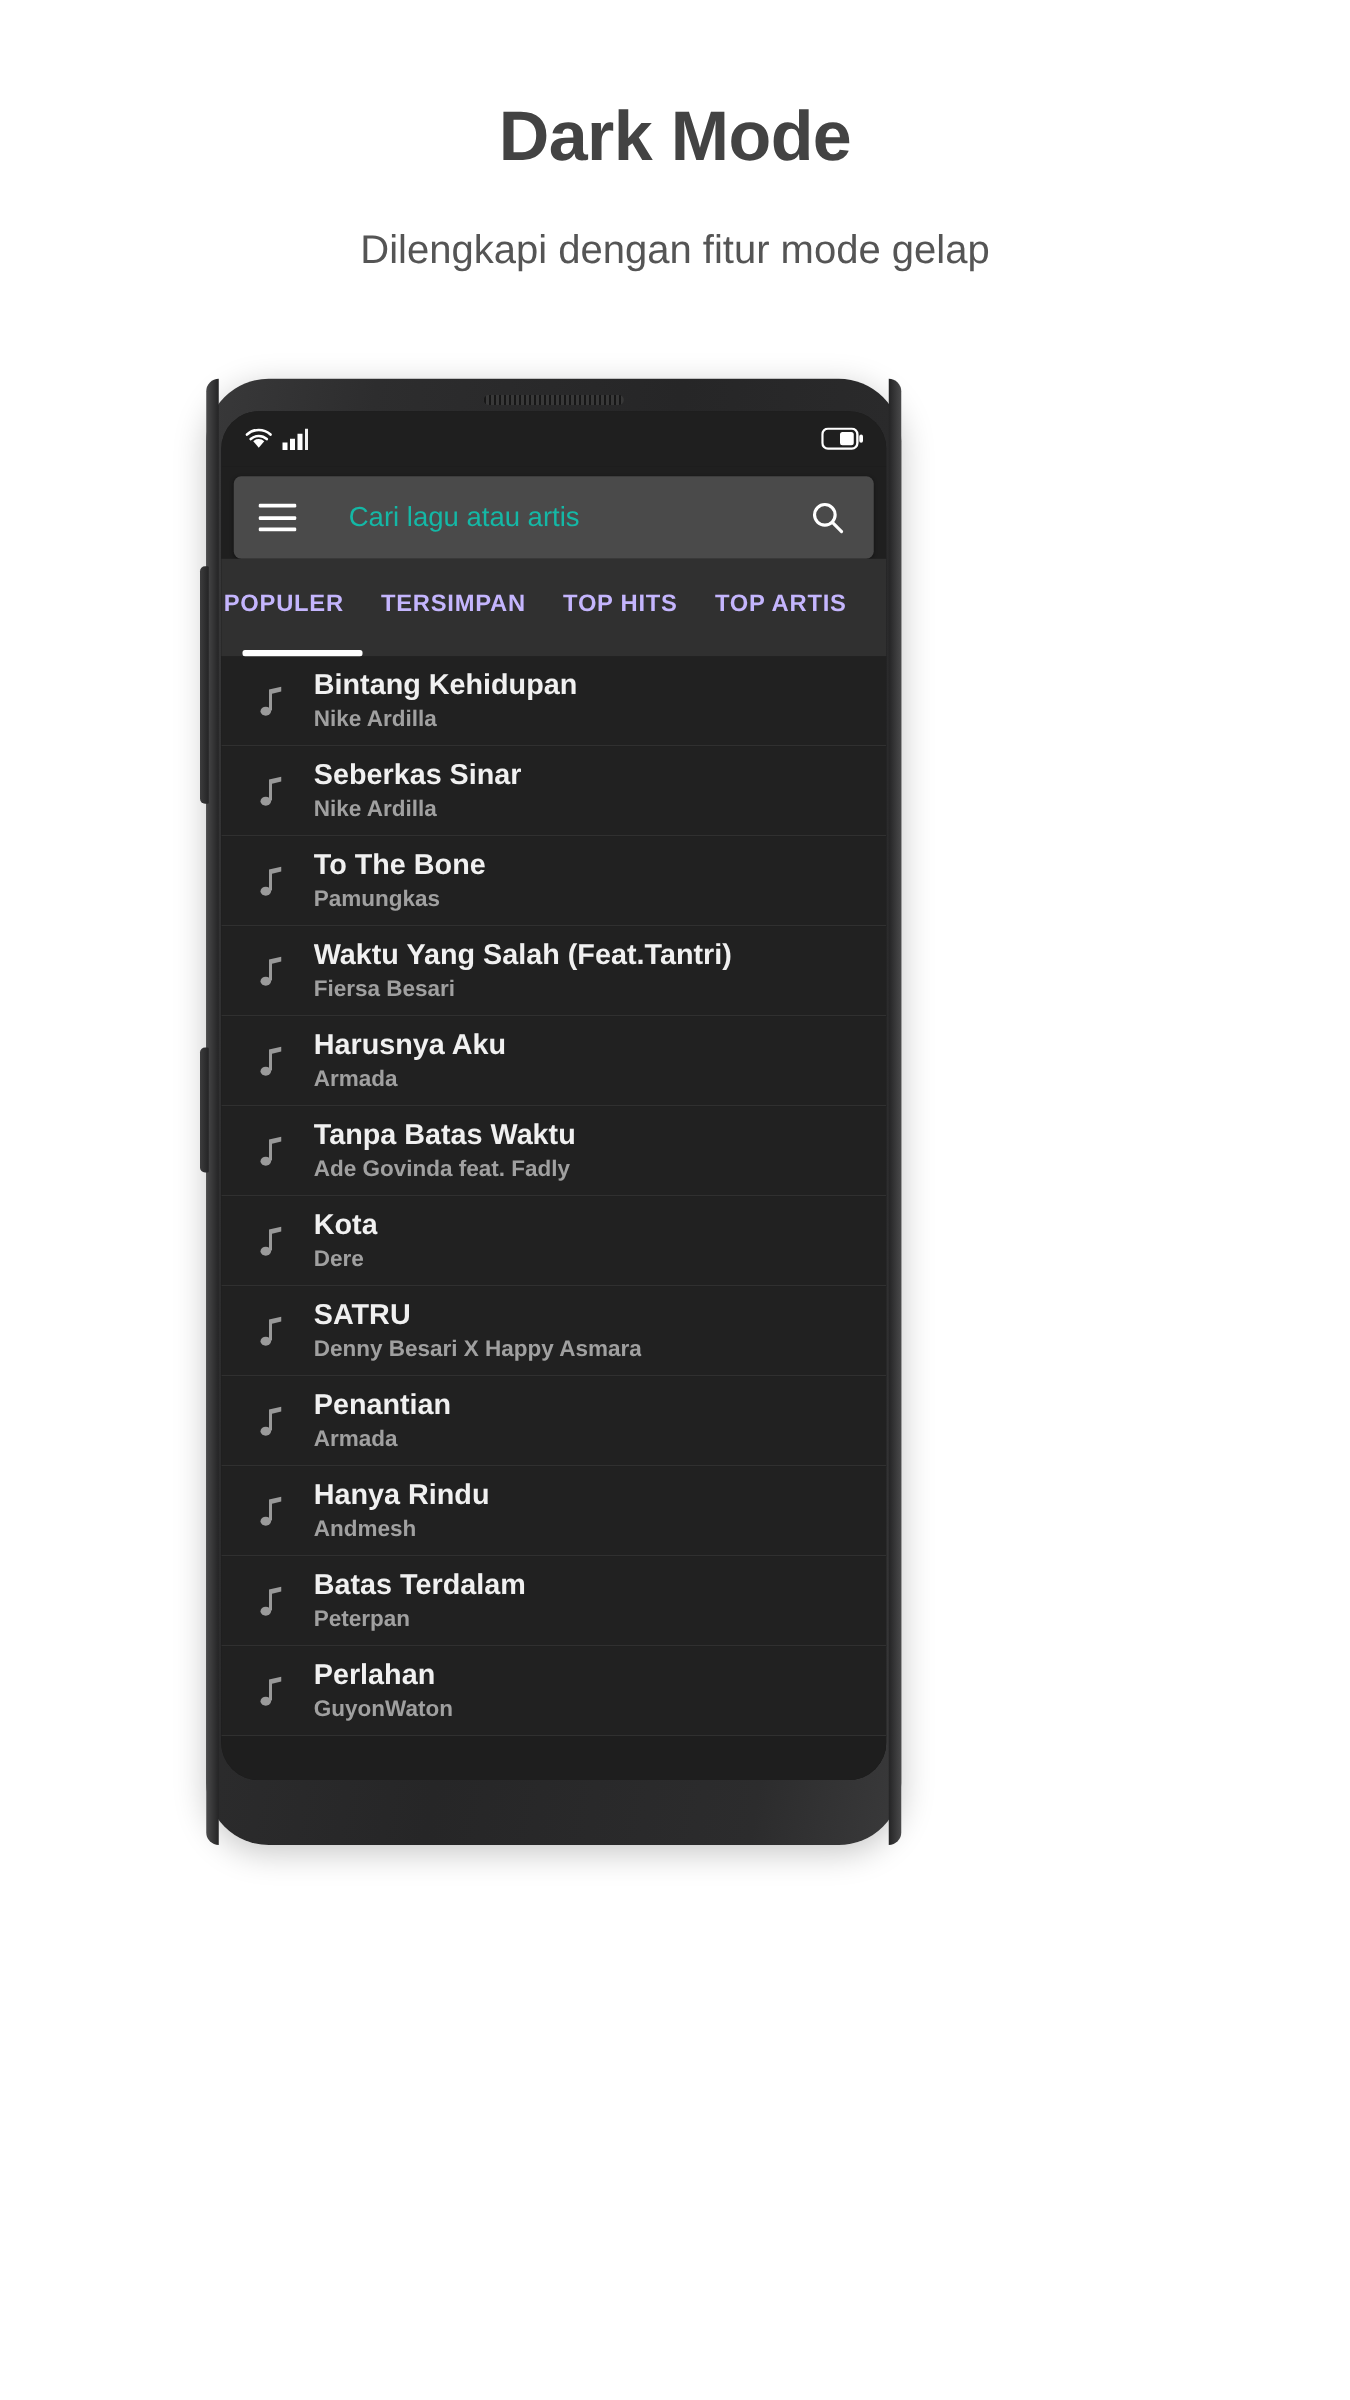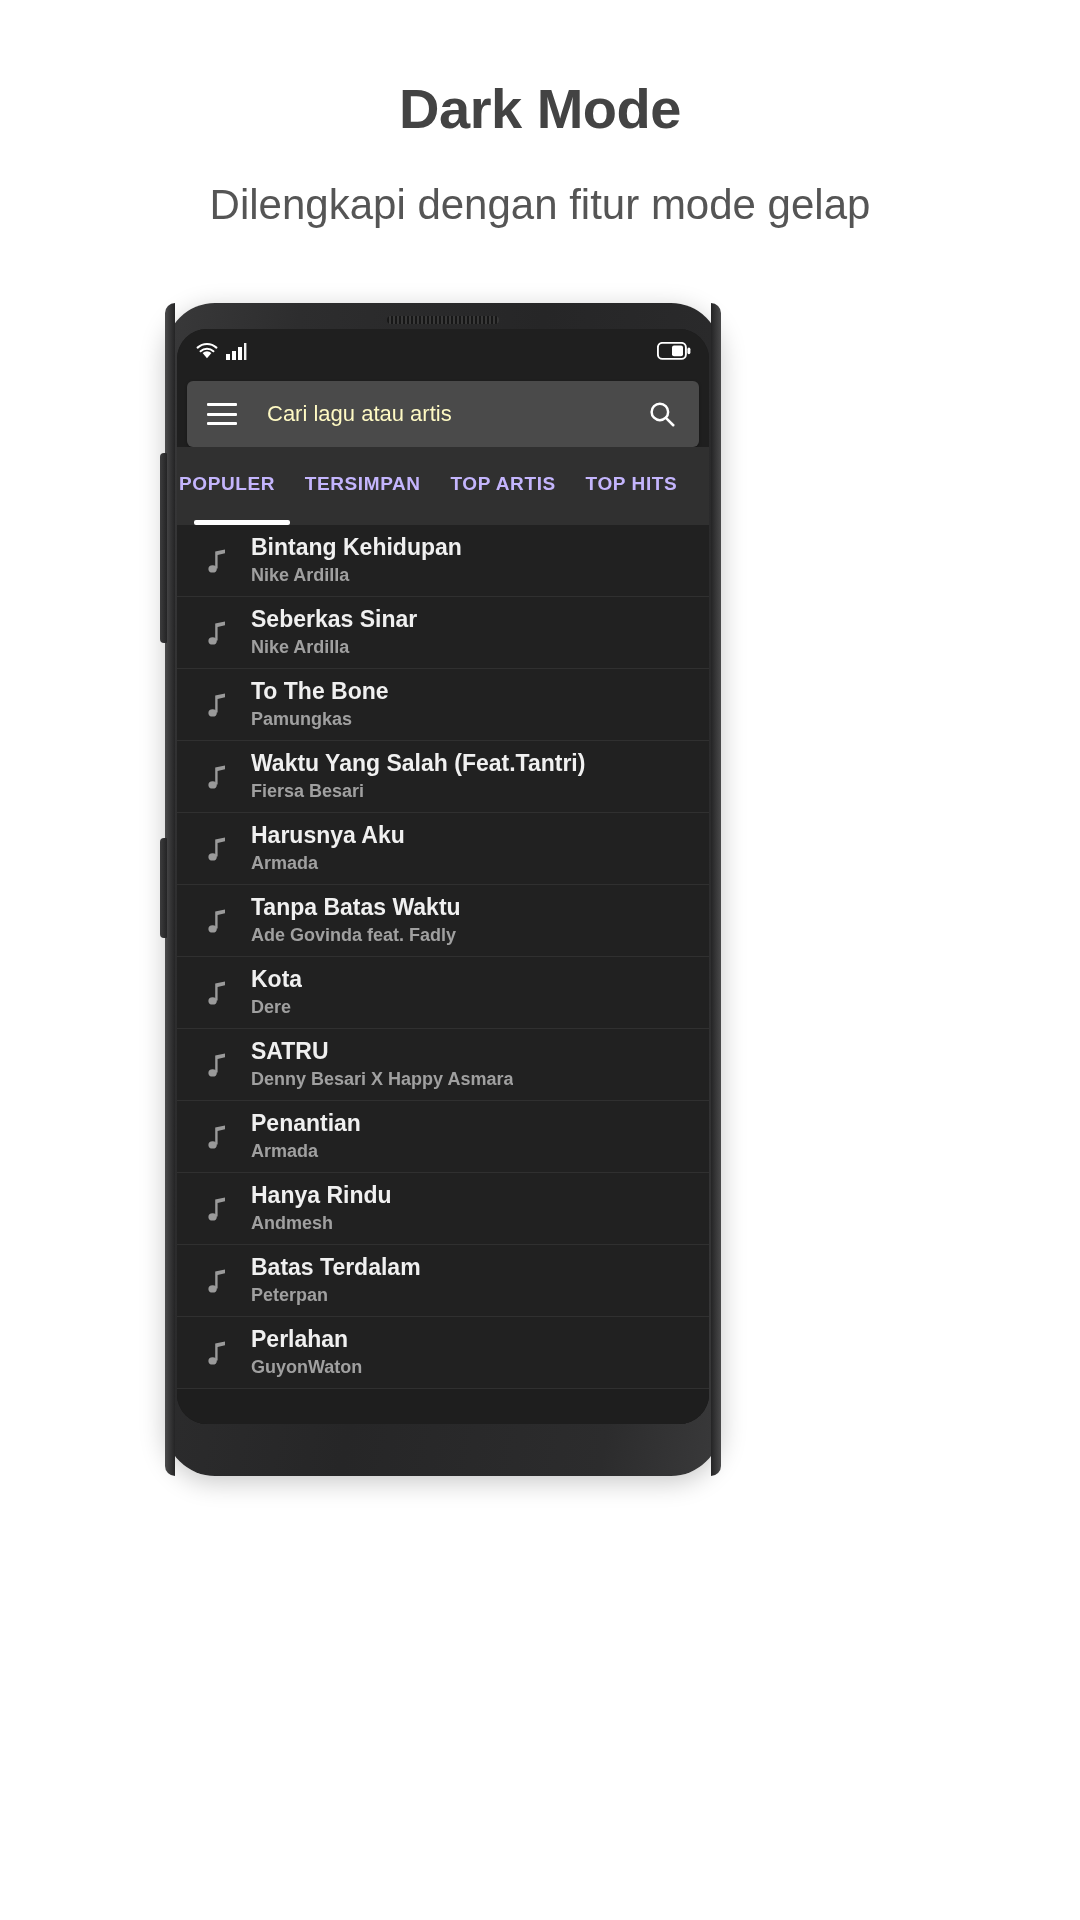--- a/index.html
+++ b/index.html
@@ -29,21 +29,21 @@
   }
   .headline-title {
     font-size: 56px;
     font-weight: 700;
     color: #434343;
     letter-spacing: -0.5px;
     line-height: 1.1;
   }
   .headline-sub {
     margin-top: 40px;
-    font-size: 42px;
+    font-size: 32px;
     font-weight: 300;
     color: #555555;
     letter-spacing: 0px;
     line-height: 1.2;
   }
 
   
   .phone {
     position: absolute;
     left: 165px;
@@ -143,23 +143,23 @@
   .hamburger {
     width: 30px; height: 22px;
     display: flex; flex-direction: column; justify-content: space-between;
     flex: 0 0 30px;
   }
   .hamburger span {
     display: block; height: 3px; width: 100%; border-radius: 1px; background: #ffffff;
   }
   .search-placeholder {
     flex: 1 1 auto;
-    margin-left: 30px;
+    margin-left: 42px;
     font-size: 22px;
-    color: #fef9c3;
+    color: #14b8a6;
     white-space: nowrap;
     overflow: hidden;
   }
   .search-icon { flex: 0 0 auto; width: 30px; height: 30px; }
 
   
   .tabs {
     flex: 0 0 auto;
     height: 78px;
     background: #303030;
@@ -301,24 +301,24 @@
       </div>
 
       <div class="tabs">
         <div class="tab active">
           <span>POPULER</span>
         </div>
         <div class="tab">
           <span>TERSIMPAN</span>
         </div>
         <div class="tab">
+          <span>TOP HITS</span>
+        </div>
+        <div class="tab">
           <span>TOP ARTIS</span>
-        </div>
-        <div class="tab">
-          <span>TOP HITS</span>
         </div>
       </div>
 
       <div class="songlist">
 
         <div class="song-row">
           <div class="note-icon">
             <svg width="22" height="26" viewBox="0 0 22 26">
               <path d="M8.2 20.4 V3.6 L18 1.4 V5.2 L10.6 6.9 V20.4 Z" fill="#9a9a9a"></path>
               <ellipse cx="5.6" cy="20.9" rx="4.2" ry="3.6" fill="#9a9a9a"></ellipse>

